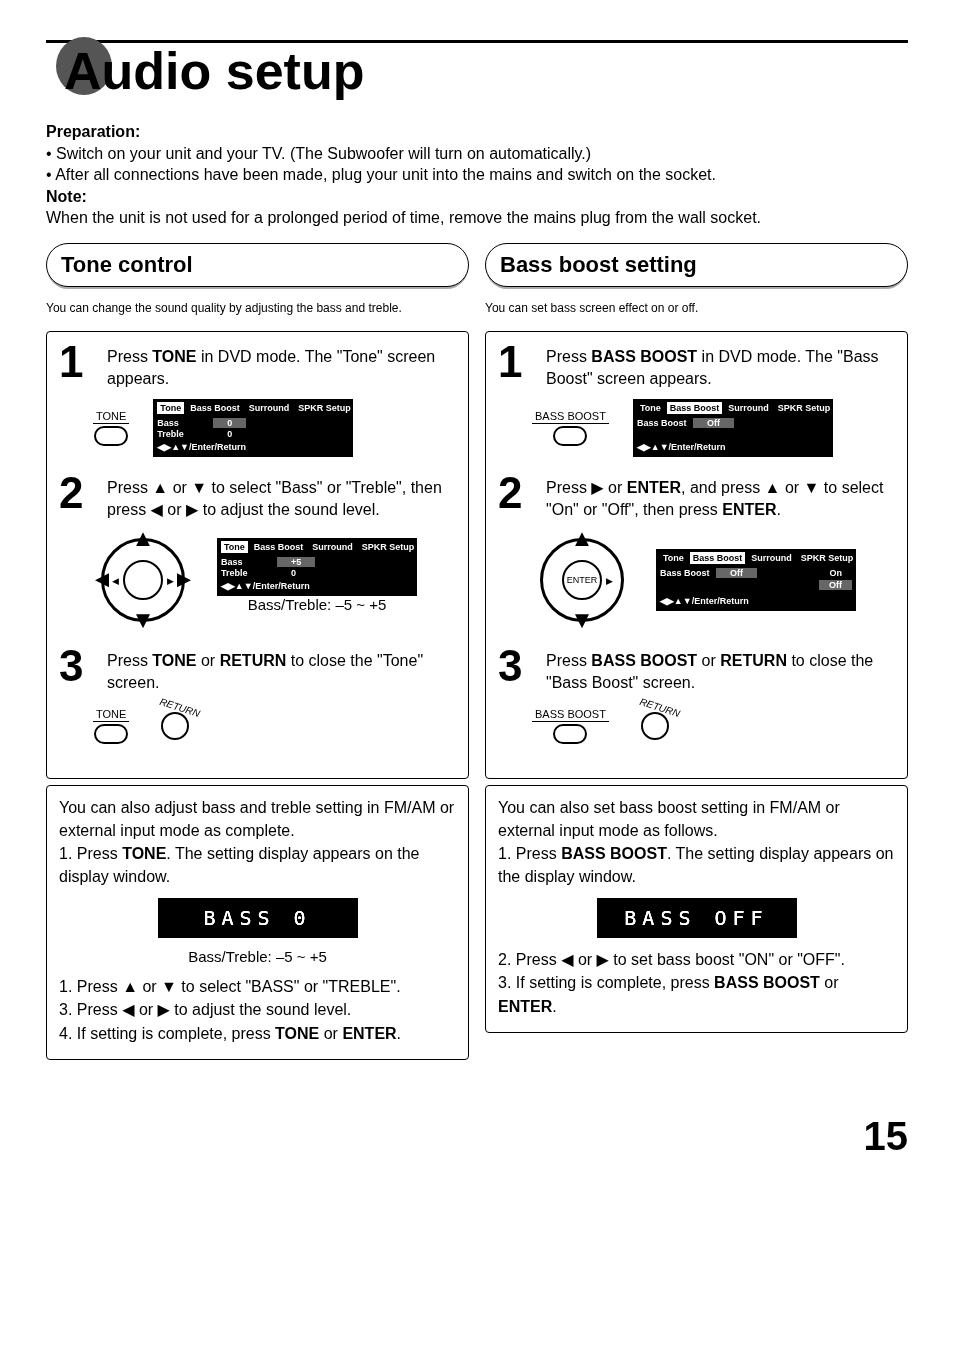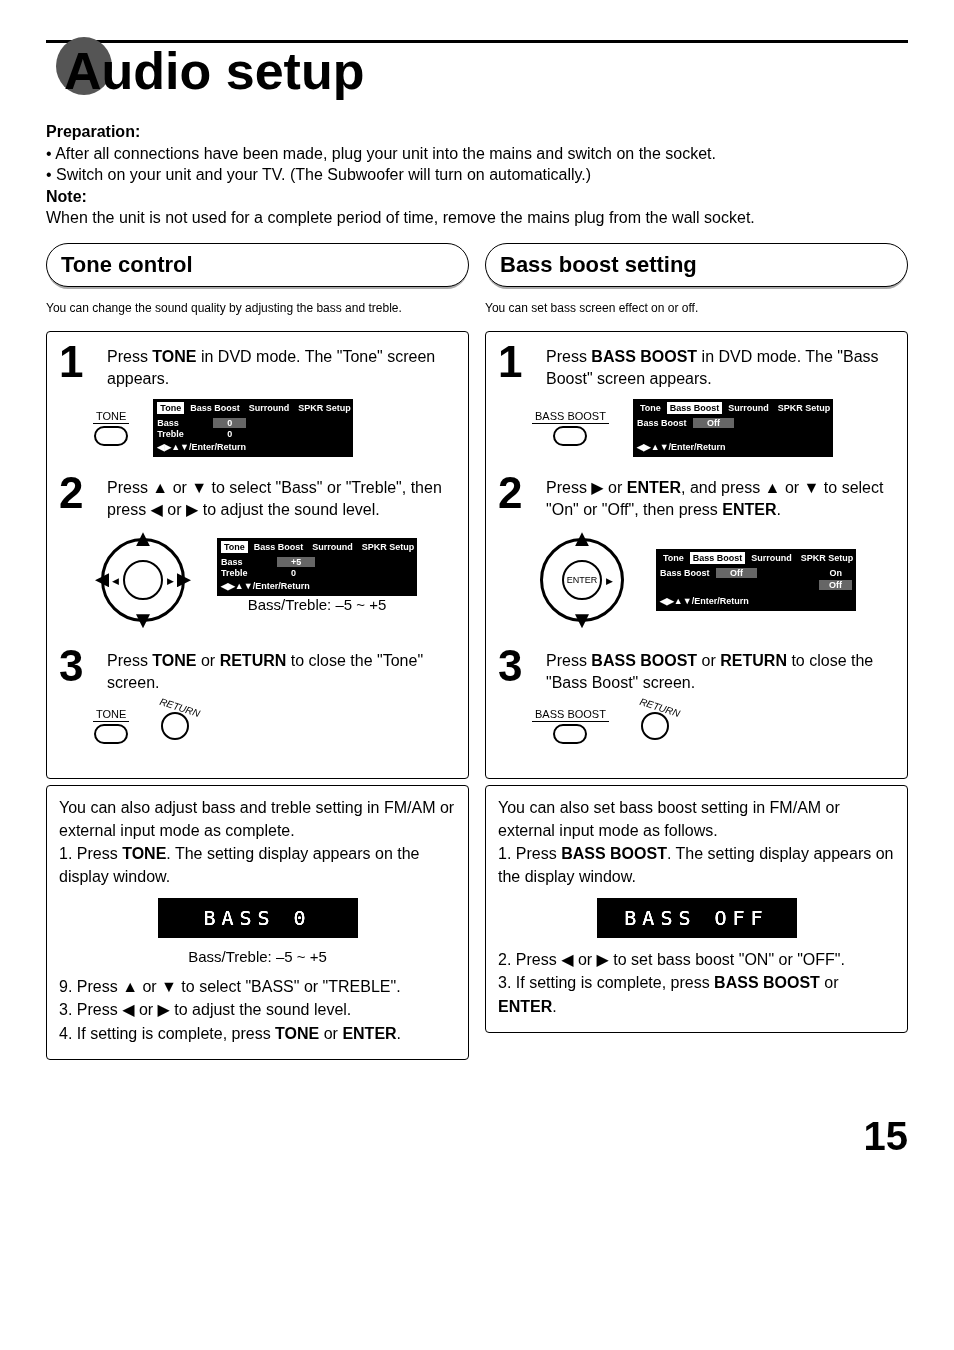--- a/index.html
+++ b/index.html
@@ -172,24 +172,24 @@
 </head>
 <body>
 
 <div class="title-bar">
   <div class="title-icon"></div>
   <div class="title-text">Audio setup</div>
 </div>
 
 <div class="intro">
   <div class="hdr">Preparation:</div>
+  <div>• Switch on your unit and your TV. (The Subwoofer will turn on automatically.)</div>
   <div>• After all connections have been made, plug your unit into the mains and switch on the socket.</div>
-  <div>• Switch on your unit and your TV. (The Subwoofer will turn on automatically.)</div>
   <div class="hdr">Note:</div>
-  <div>When the unit is not used for a complete period of time, remove the mains plug from the wall socket.</div>
+  <div>When the unit is not used for a prolonged period of time, remove the mains plug from the wall socket.</div>
 </div>
 
 <div class="columns">
 
   <div class="col">
     <div class="section-head">Tone control</div>
     <div class="lead">You can change the sound quality by adjusting the bass and treble.</div>
 
     <div class="stepbox">
 
@@ -281,21 +281,21 @@
     <div class="stepbox followbox">
       <div class="ftxt">
         <div>You can also adjust bass and treble setting in FM/AM or external input mode as complete.</div>
         <div style="padding-left:0;">
           <span>1. Press </span><span class="bold">TONE</span><span>. The setting display appears on the display window.</span>
         </div>
       </div>
       <div class="disp">BASS   0</div>
       <div class="range">Bass/Treble: –5 ~ +5</div>
       <div class="ftxt arrow-sym">
-        <div>9. Press ▲ or ▼ to select "BASS" or "TREBLE".</div>
+        <div>1. Press ▲ or ▼ to select "BASS" or "TREBLE".</div>
         <div>3. Press ◀ or ▶ to adjust the sound level.</div>
         <div>
           <span>4. If setting is complete, press </span><span class="bold">TONE</span><span> or </span><span class="bold">ENTER</span><span>.</span>
         </div>
       </div>
     </div>
   </div>
 
   <div class="col">
     <div class="section-head">Bass boost setting</div>

